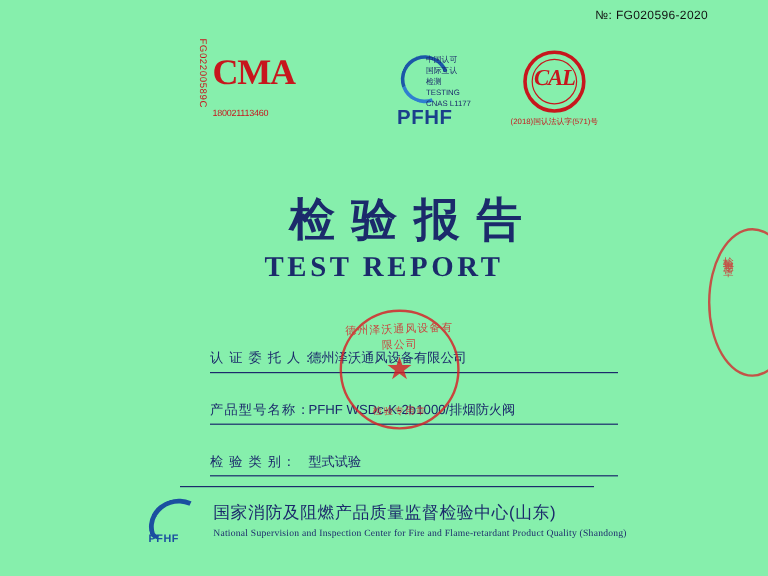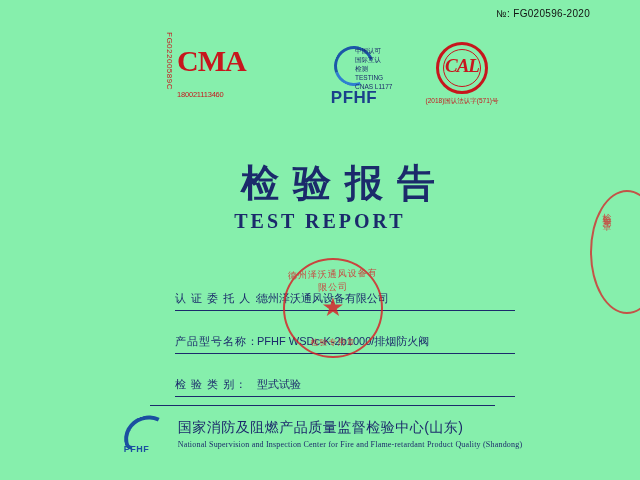--- a/index.html
+++ b/index.html
@@ -213,21 +213,21 @@
     margin-left: 18px;
   }
   .title-en {
     position: absolute;
     top: 210px;
     left: 0;
     width: 100%;
     text-align: center;
     font-family: "Liberation Serif", serif;
     font-weight: bold;
-    font-size: 20px;
+    font-size: 24px;
     letter-spacing: 3px;
     color: #1b2a6b;
   }
 
   
   .fields {
     position: absolute;
     top: 280px;
     left: 175px;
     width: 340px;

